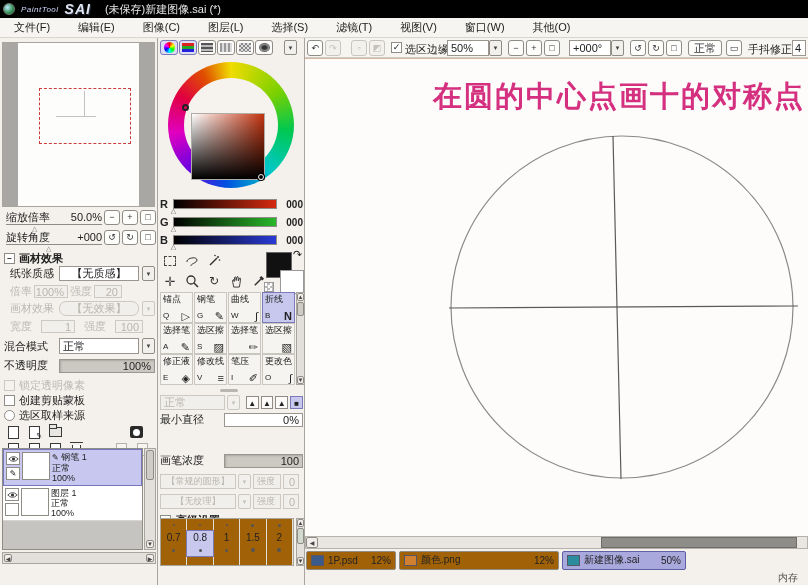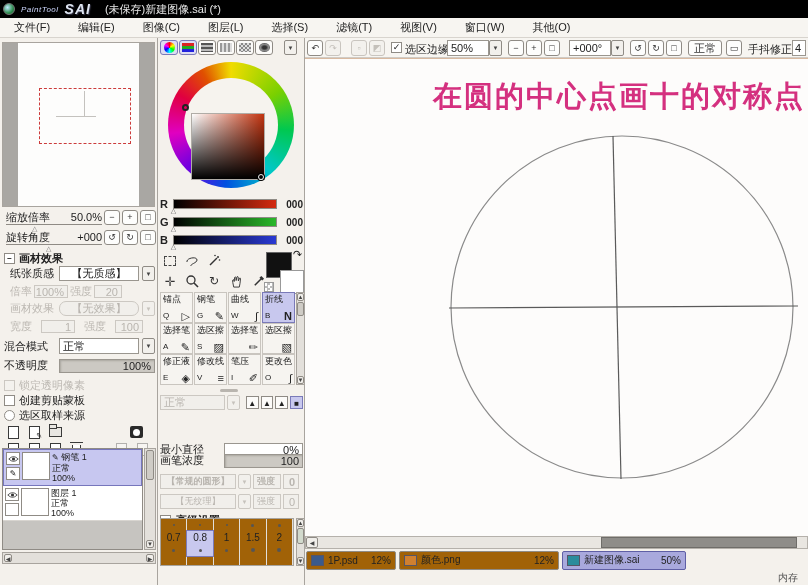--- a/index.html
+++ b/index.html
@@ -531,33 +531,33 @@
           <span>正常</span>
         </div>
       <div class="ddbtn dis" style="height:15px;">
           <span>▼</span>
         </div>
       <span class="shapebtn" style="margin-left:4px;">▲</span>
       <span class="shapebtn">▲</span>
       <span class="shapebtn">▲</span>
       <span class="shapebtn sel">■</span>
     </div>
-    <div class="brow" style="top:404px;align-items:flex-end;">
+    <div class="brow" style="top:374px;align-items:flex-end;">
       <span style="width:62px;">最小直径</span>
       <div class="vbox" style="flex:1;height:14px;justify-content:flex-end;">
           <span>0%</span>
         </div>
     </div>
     <div class="brow" style="top:415px;">
       <span style="width:62px;">画笔浓度</span>
       <div class="slider" style="flex:1;height:14px;">
           <span>100</span>
         </div>
     </div>
-    <div class="brow" style="top:436px;font-weight:bold;">
+    <div class="brow" style="top:436px;">
       <div class="gbox" style="width:76px;height:15px;font-size:9px;justify-content:center;">
           <span>【常规的圆形】</span>
         </div>
       <div class="ddbtn dis" style="height:15px;">
           <span>▼</span>
         </div>
       <div class="gbox" style="width:28px;height:15px;font-size:9px;">
           <span>强度</span>
         </div>
       <div class="gbox" style="width:16px;height:15px;justify-content:flex-end;">

